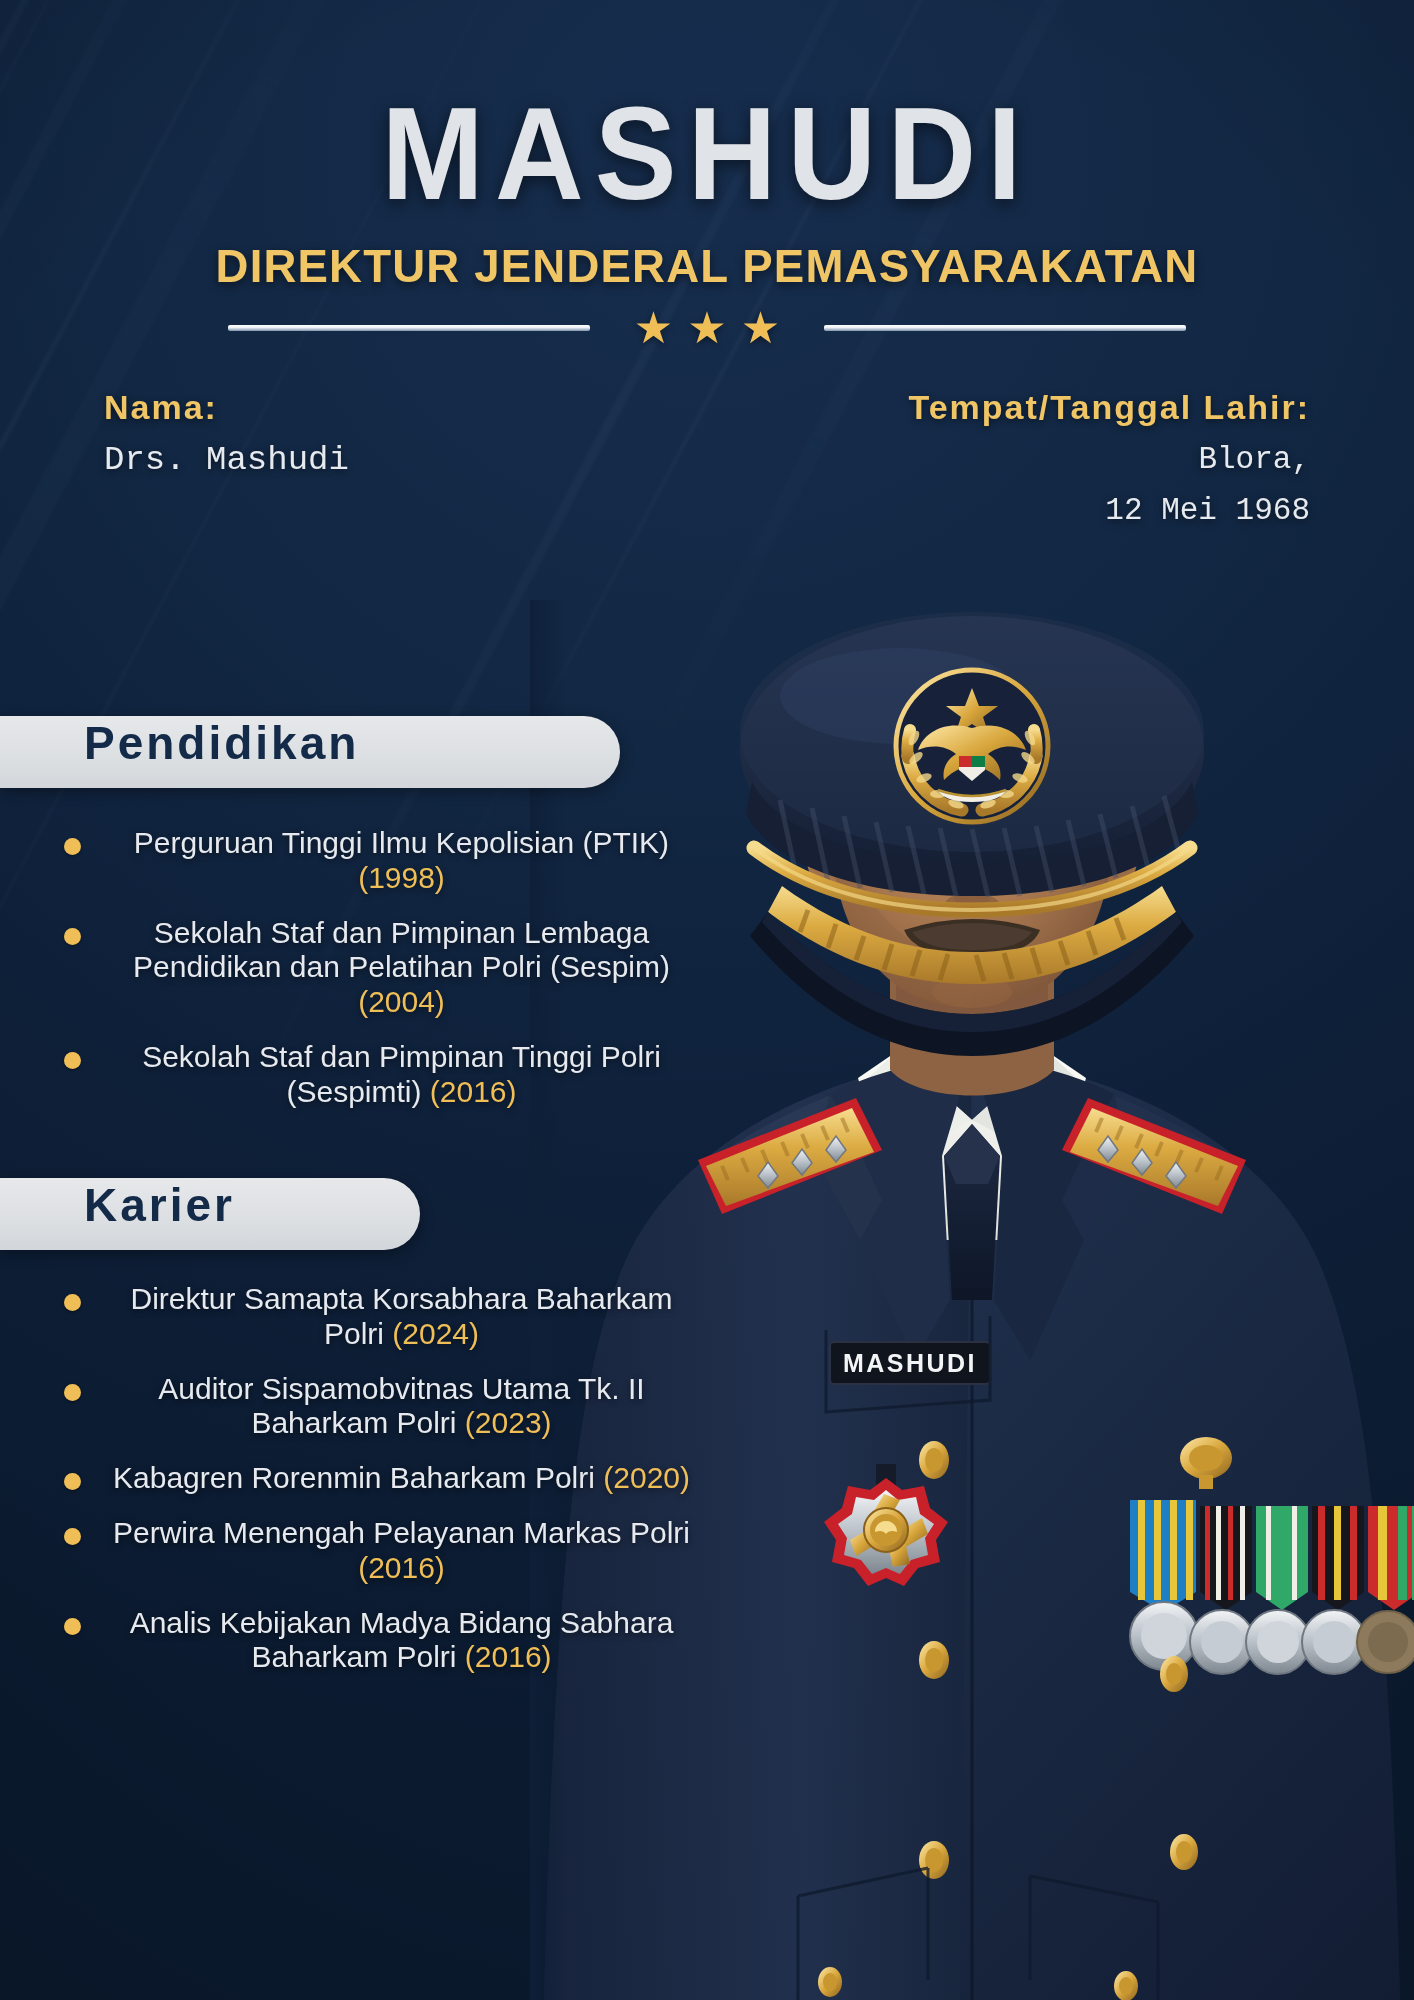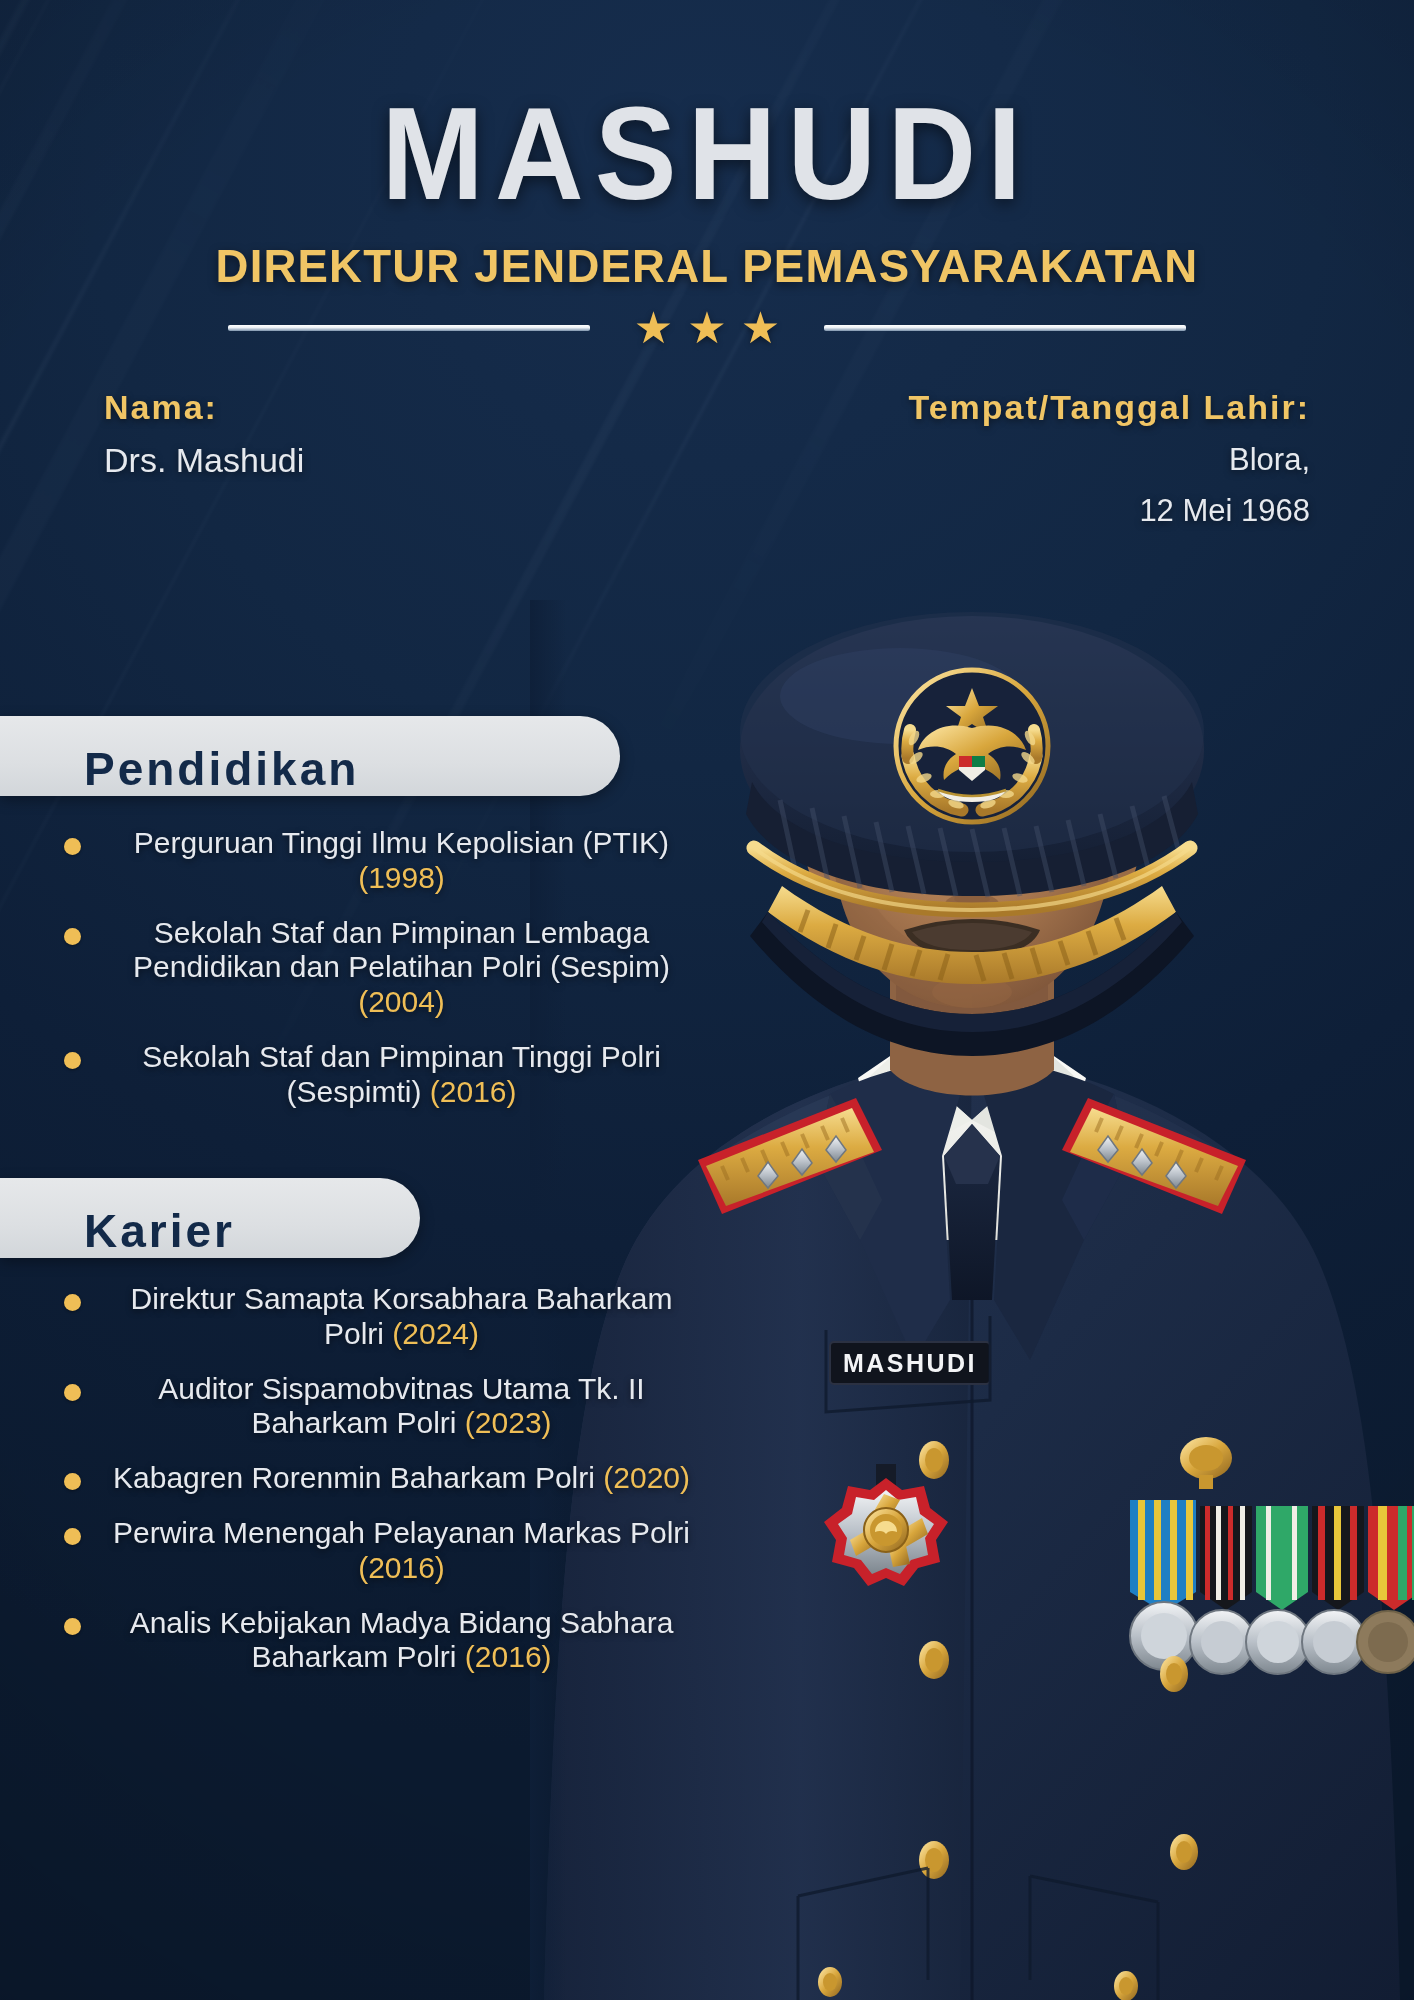--- a/index.html
+++ b/index.html
@@ -91,32 +91,32 @@
   .bio-right{ position:absolute; right:104px; top:0; text-align:right; }
   .bio-label{
     font-size:34px; font-weight:bold; color:#f0c565;
     letter-spacing:2px; line-height:1.25;
     font-family:"Liberation Sans Narrow","Liberation Sans",sans-serif;
     text-shadow:0 2px 7px rgba(0,0,0,.5);
   }
   .bio-value{
     margin-top:11px;
     font-size:34px; color:#e6e9ee; line-height:1.2;
-    font-family:Liberation Sans, sans-serif;
+    font-family:Liberation Mono, monospace;
     text-shadow:0 2px 7px rgba(0,0,0,.5);
   }
   .bio-right .bio-value{ font-size:31px; line-height:1.28; }
 
   
   .banner{
     position:absolute; left:0;
-    height:80px;
+    height:72px;
     background:linear-gradient(to bottom,#e6e8ea 0%,#dcdfe2 60%,#d2d6da 100%);
     border-radius:0 40px 40px 0;
-    display:flex; align-items:flex-end;
+    display:flex; align-items:flex-start;
     box-shadow:0 4px 14px rgba(0,0,0,.35);
   }
   .banner span{
     margin-left:84px;
     font-size:46px; font-weight:bold;
     letter-spacing:3px;
     color:#132a49;
     font-family:"Liberation Sans Narrow","Liberation Sans",sans-serif;
   }
   #banner-pendidikan{ top:716px; width:620px; }

